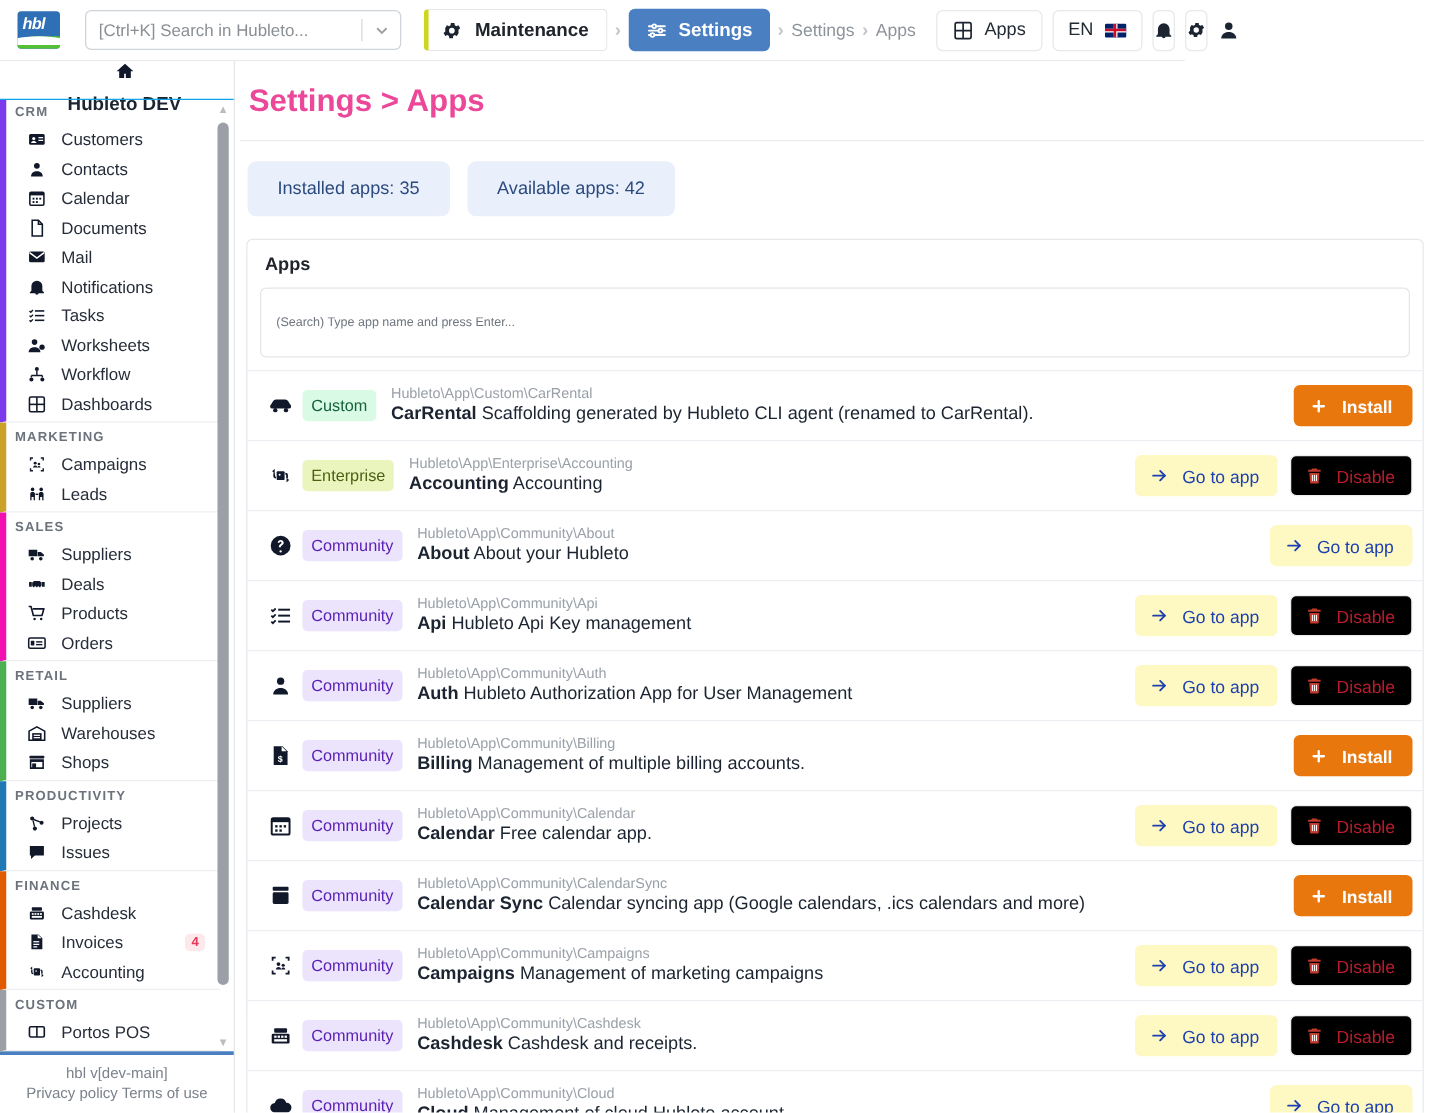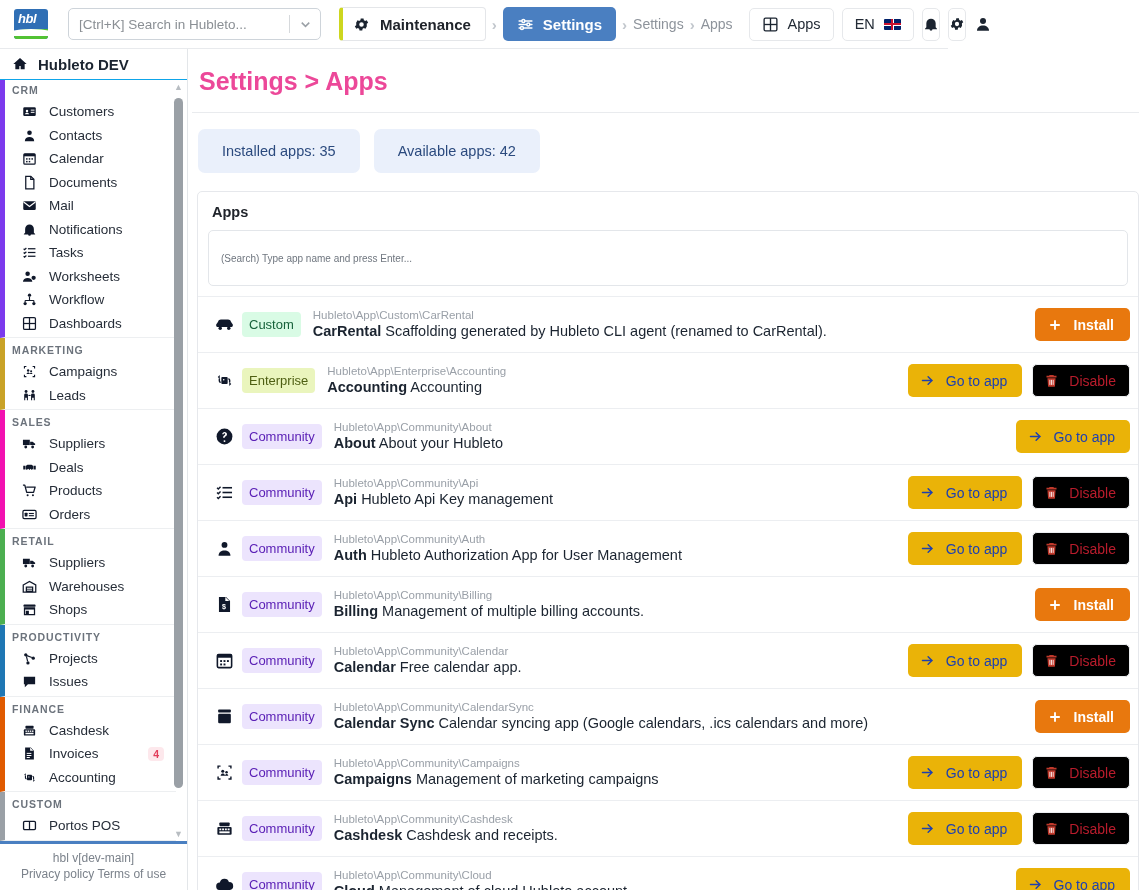--- a/index.html
+++ b/index.html
@@ -72,21 +72,21 @@
   .icon-btn {
     width: 33px; height: 33px; border: 1px solid #e6e8eb; border-radius: 5px; background: #fff;
     display: flex; align-items: center; justify-content: center; color: #222a35;
   }
 
   
   .sidebar {
     position: absolute; top: 49px; left: 0; width: 188px; height: 841px;
     background: #fff; border-right: 1px solid #e3e6e9; display: flex; flex-direction: column;
   }
-  .home-row { display: flex; align-items: center; gap: 10px; height: 30px; padding: 0 0 0 12px; }
+  .home-row { display: flex; align-items: center; gap: 10px; height: 30px; padding: 0 0 0 12px; flex-direction: column; }
   .home-row .t { font-size: 15px; font-weight: 600; color: #1b2430; }
   .navscroll { flex: 1; overflow: hidden; position: relative; border-top: 1px solid #0ea5e9; }
   .nav-inner { position: absolute; top: -2px; left: 0; width: 176px; }
   .group { border-left: 5px solid #ccc; border-bottom: 1px solid #edeff1; padding-bottom: 2px; }
   .group-title {
     font-size: 10.5px; letter-spacing: 0.9px; color: #6c737c; font-weight: 600;
     padding: 6px 0 4px 7px;
   }
   .nav-item { display: flex; align-items: center; gap: 11px; height: 23.5px; padding-left: 16px; position: relative; }
   .nav-item .t { font-size: 13.5px; color: #262d38; }
@@ -137,21 +137,21 @@
   .ns { font-size: 11.5px; color: #9aa0a8; line-height: 1.25; white-space: nowrap; }
   .desc { font-size: 14.5px; color: #1b2430; line-height: 1.35; white-space: nowrap; overflow: hidden; }
   .desc b { font-weight: 700; }
   .actions { display: flex; align-items: center; gap: 10px; flex: none; }
   .btn-install {
     background: #e8780e; color: #fff; border-radius: 5px; height: 33px;
     display: flex; align-items: center; gap: 12px; padding: 0 16px 0 13px;
     font-size: 14px; font-weight: 600;
   }
   .btn-goto {
-    background: #eab308; color: #1e40af; border-radius: 5px; height: 33px;
+    background: #fef9c3; color: #1e40af; border-radius: 5px; height: 33px;
     display: flex; align-items: center; gap: 11px; padding: 0 15px 0 12px; font-size: 14px;
   }
   .btn-disable {
     background: #000000; border: 1px solid #eceef1; color: #b91c2c; border-radius: 5px; height: 33px;
     display: flex; align-items: center; gap: 10px; padding: 0 13px 0 11px; font-size: 14px;
   }
   svg { display: block; }
 </style>
 </head>
 <body>

